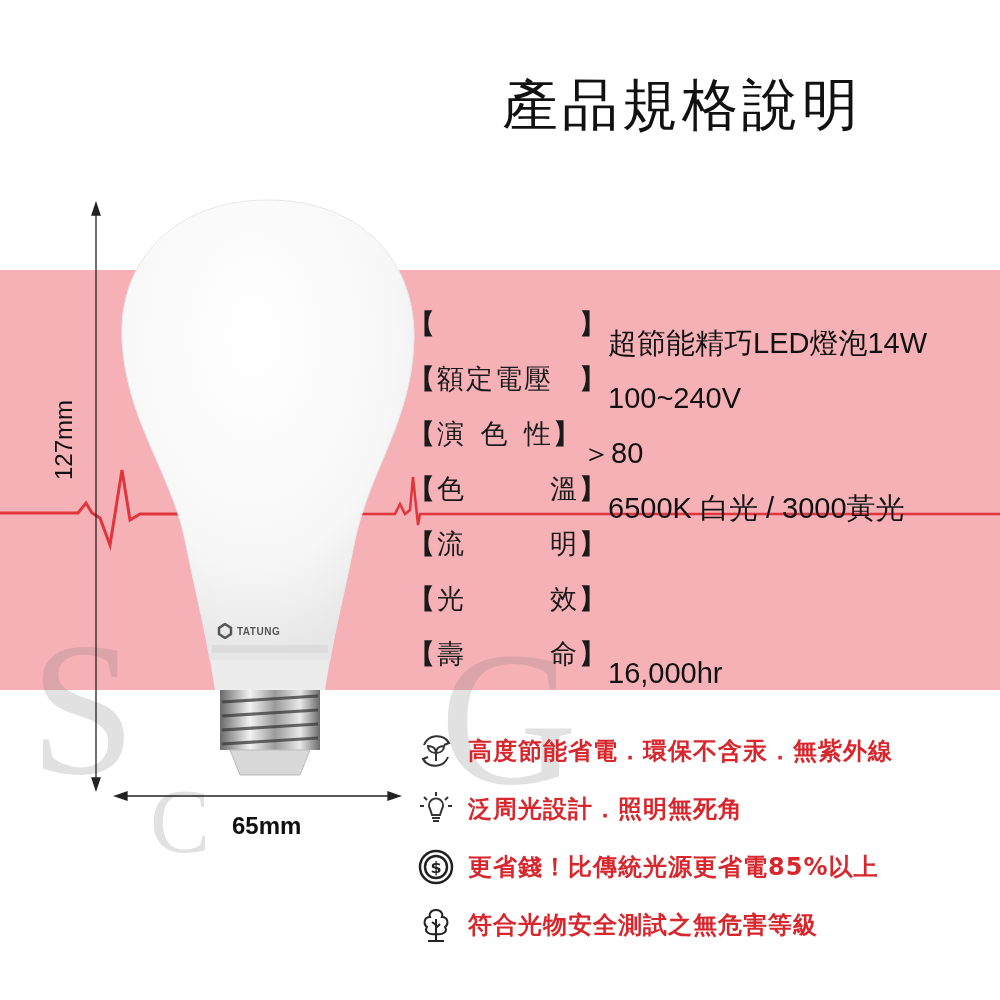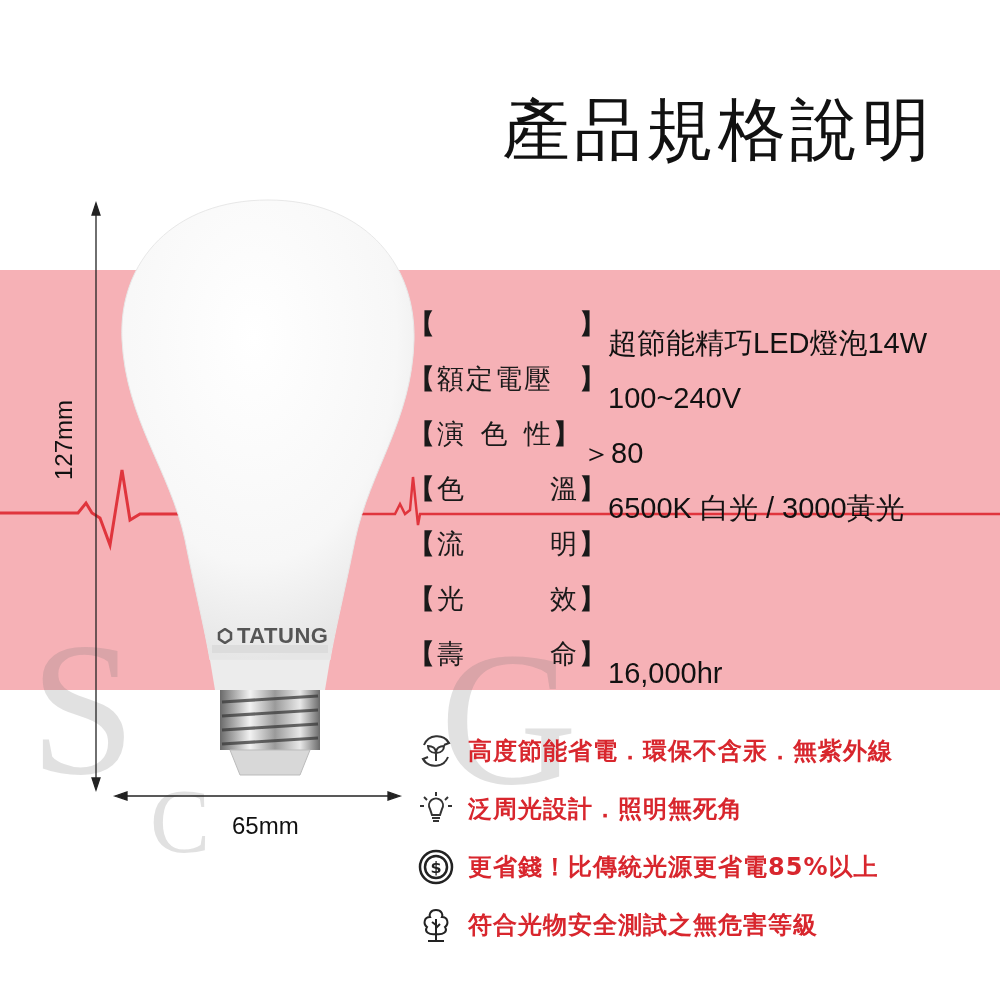--- a/index.html
+++ b/index.html
@@ -11,42 +11,42 @@
   }
   .band {
     position:absolute; left:0; top:270px; width:1000px; height:420px;
     background:#f6b1b6;
   }
   .watermark {
     position:absolute; font-family:"Liberation Serif", "DejaVu Serif", serif;
     color:rgba(120,120,120,0.22); pointer-events:none;
   }
   .title {
-    position:absolute; left:502px; top:85px;
-    font-size:68px; font-weight:400; letter-spacing:4px; color:#111;
+    position:absolute; left:502px; top:68px;
+    font-size:56px; font-weight:400; letter-spacing:4px; color:#111;
   }
   .ecg { position:absolute; left:0; top:0; }
   .spec-list { position:absolute; left:408px; top:296px; width:592px; }
   .spec-row {
     height:55px; display:flex; align-items:center; font-size:27px; white-space:nowrap;
   }
   .spec-label { display:inline-flex; width:198px; justify-content:space-between; color:#1a1a1a; }
   .spec-label .br { font-weight:700; }
   .spec-label .lt { flex:1; display:flex; justify-content:space-between; padding:0 2px; }
   .spec-value { font-family:"Liberation Sans","DejaVu Sans",sans-serif; font-size:29px; color:#111; margin-left:2px;margin-top:40px; }
   .features { position:absolute; left:416px; top:722px; }
   .feature {
     height:58px; display:flex; align-items:center;
   }
   .feature-icon { width:40px; height:40px; margin-right:12px; display:flex; align-items:center; justify-content:center; }
   .feature-text { color:#d8262d; font-size:24px; font-weight:700; letter-spacing:1px; }
   .dim-label { position:absolute; font-size:24px; color:#111; font-family:"Liberation Sans","DejaVu Sans",sans-serif; }
   .vert { transform:rotate(-90deg); transform-origin:left top; }
   .bulb { position:absolute; left:0; top:0; }
-  .brand { position:absolute; left:217px; top:623px; font-family:"Liberation Sans",sans-serif; font-weight:700; font-size:22px; color:#555; letter-spacing:0.5px; display:flex; align-items:center; gap:4px;text-align:right; }
+  .brand { position:absolute; left:217px; top:623px; font-family:"Liberation Sans",sans-serif; font-weight:700; font-size:10px; color:#555; letter-spacing:0.5px; display:flex; align-items:center; gap:4px;text-align:right; }
 </style>
 </head>
 <body>
 
 <div class="band"></div>
 
 <div class="watermark" style="left:30px;top:600px;font-size:190px;">S</div>
 <div class="watermark" style="left:440px;top:610px;font-size:190px;">G</div>
 <div class="watermark" style="left:150px;top:770px;font-size:90px;">C</div>
 
@@ -93,21 +93,21 @@
 </svg>
 
 <div class="brand">
   <svg width="16" height="16" viewBox="0 0 16 16">
       <polygon points="8,1 14,5 14,11 8,15 2,11 2,5" fill="none" stroke="#555" stroke-width="2.5"></polygon>
     </svg>
   <span>TATUNG</span>
 </div>
 
 <div class="dim-label vert" style="left:50px;top:480px;">127mm</div>
-<div class="dim-label" style="left:232px;top:812px;">65mm</div>
+<div class="dim-label" style="left:232px;top:812px;font-weight:bold;">65mm</div>
 
 <div class="title">產品規格說明</div>
 
 <div class="spec-list">
   <div class="spec-row">
     <span class="spec-label">
         <span class="br">【</span>
         <span class="br">】</span>
       </span>
     <span class="spec-value">超節能精巧LED燈泡14W</span>

